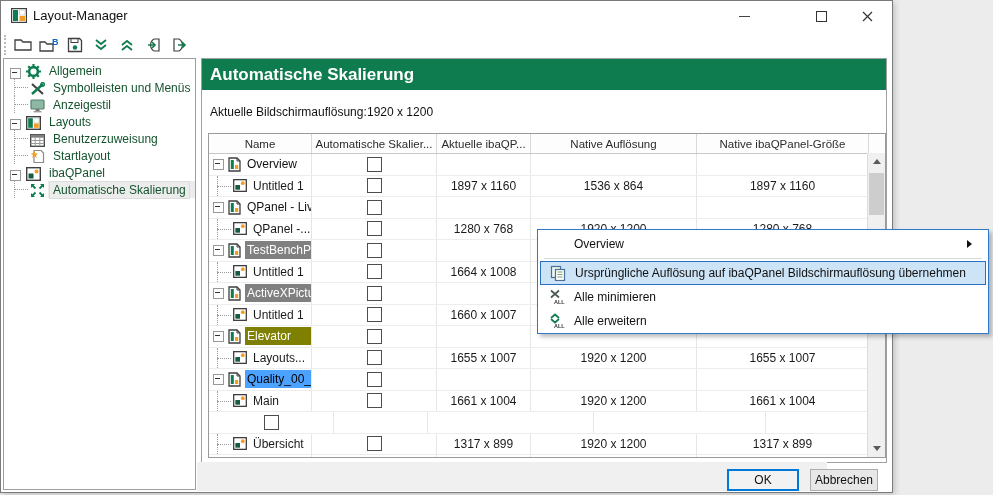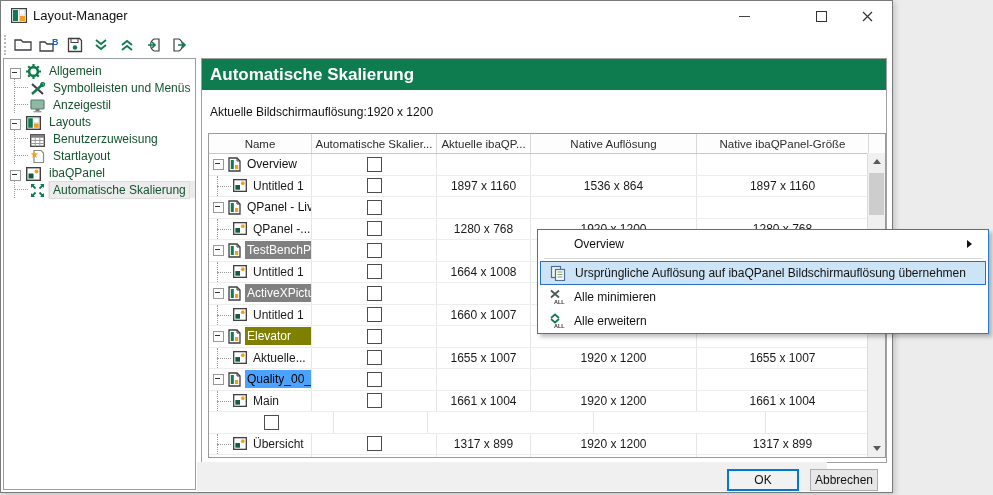--- a/index.html
+++ b/index.html
@@ -474,21 +474,21 @@
               <div class="gcell namecell childname" style="width: 103px;">
                 <span class="c-spine"></span>
                 <span class="c-elbow"></span>
                 <span class="g-icon" style="display: flex;">
                   <svg width="14" height="13" viewBox="0 0 15 14">
                     <rect x="0.7" y="0.7" width="13.6" height="12.6" fill="#fff" stroke="#3f3f3f" stroke-width="1.4"></rect>
                     <rect x="2.5" y="6.5" width="5" height="5" fill="#135c3e"></rect>
                     <circle cx="10.5" cy="4.5" r="2" fill="#f29e26"></circle>
                   </svg>
                 </span>
-                <span class="g-label">Aktuelle...</span>
+                <span class="g-label">Layouts...</span>
               </div>
               <div class="gcell" style="width: 125px;">
                 <div class="chk"></div>
               </div>
               <div class="gcell" style="width: 94px;">1655 x 1007</div>
               <div class="gcell" style="width: 166px;">1920 x 1200</div>
               <div class="gcell" style="width: 172px;">1655 x 1007</div>
             </div>
             <div class="g-row">
               <div class="gcell namecell" style="width: 103px;">

